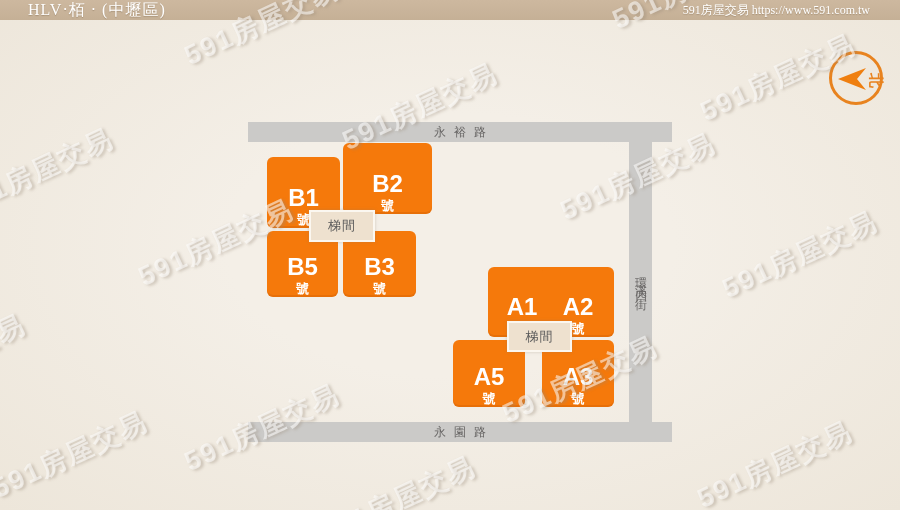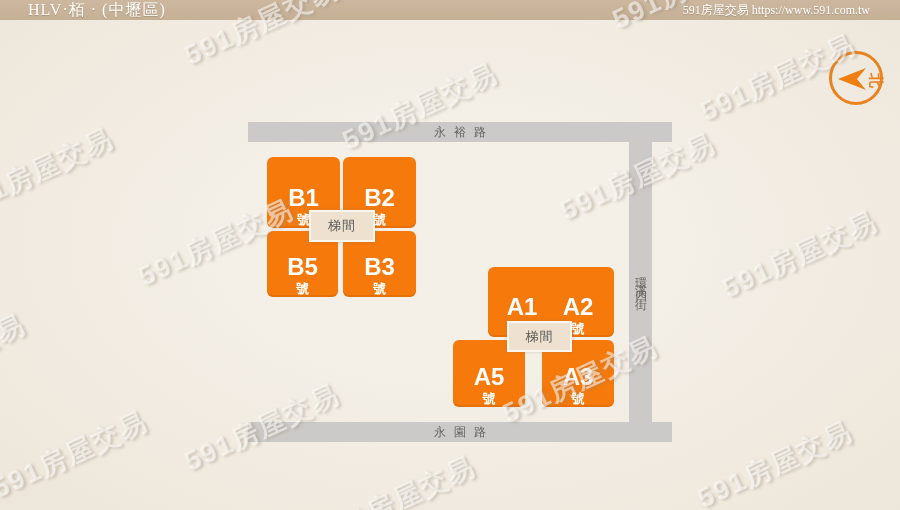--- a/index.html
+++ b/index.html
@@ -96,21 +96,21 @@
       <span class="road-label">永裕路</span>
     </div>
     <div class="road road-h" style="left:248px; top:390px; width:424px; height:20px">
       <span class="road-label">永園路</span>
     </div>
 
     <div class="unit" style="left:267px; top:125px; width:73px; height:71px">
       <div class="unit-id">B1</div>
       <div class="unit-suffix">號</div>
     </div>
-    <div class="unit" style="left:343px; top:125px; width:73px; height:71px">
+    <div class="unit" style="left:343px; top:111px; width:89px; height:71px">
       <div class="unit-id">B2</div>
       <div class="unit-suffix">號</div>
     </div>
     <div class="unit" style="left:267px; top:199px; width:71px; height:66px">
       <div class="unit-id">B5</div>
       <div class="unit-suffix">號</div>
     </div>
     <div class="unit" style="left:343px; top:199px; width:73px; height:66px">
       <div class="unit-id">B3</div>
       <div class="unit-suffix">號</div>

